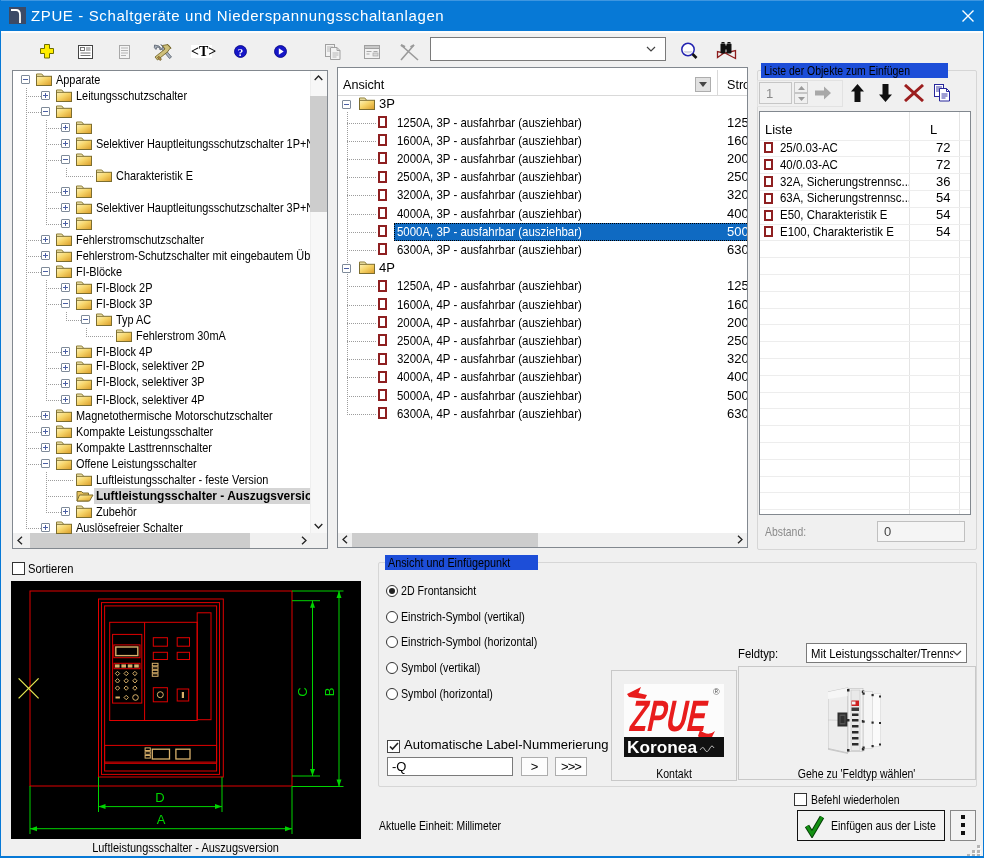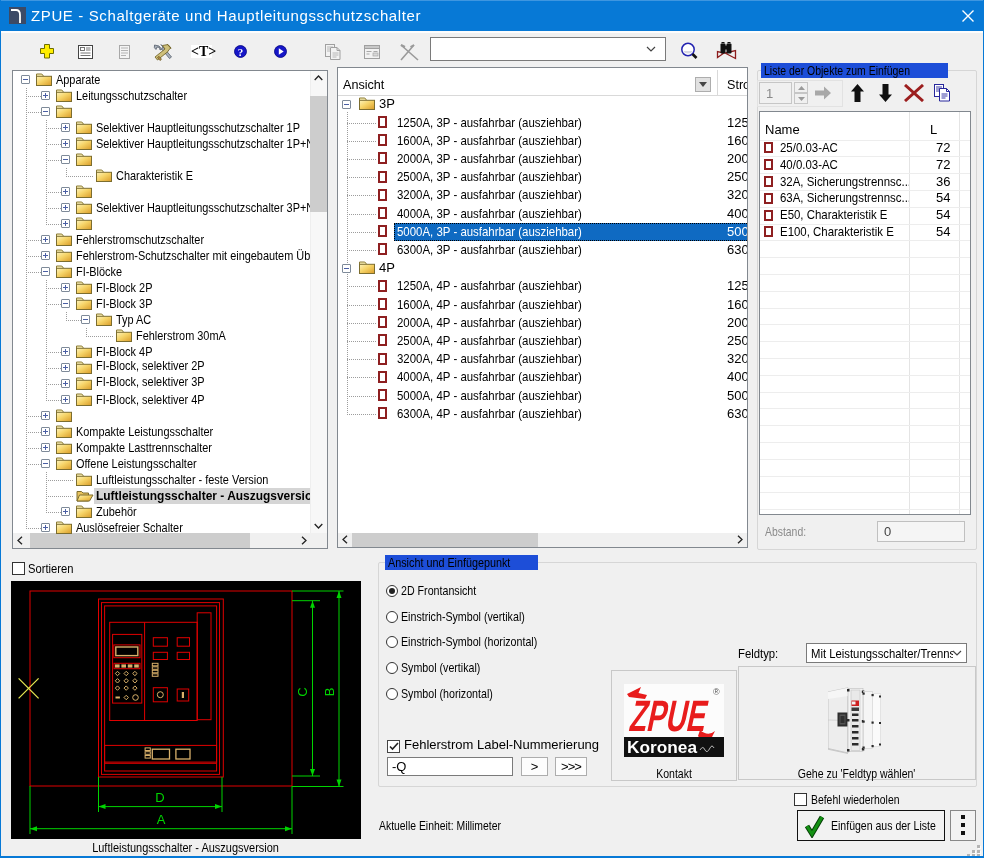--- a/index.html
+++ b/index.html
@@ -23,21 +23,21 @@
 .sbthumb{background:#cdcdcd}
 .btn{border:1px solid #adadad;background:#fdfdfd;text-align:center}
 </style></head><body>
 
 <div id="titlebar" class="abs"></div>
 <div class="abs" style="left:0;top:0;width:984px;height:1px;background:#3e96e0"></div>
 <svg class="abs" style="left:9px;top:7px" width="17" height="17">
 <rect x="0" y="0" width="17" height="17" fill="#3c4a66"></rect>
 <path d="M2 3 L7 3 Q11 3 11 8 L11 16" fill="none" stroke="#fff" stroke-width="1.8"></path>
 </svg>
-<div id="titletxt" class="abs">ZPUE - Schaltgeräte und Hauptleitungsschutzschalter</div>
+<div id="titletxt" class="abs">ZPUE - Schaltgeräte und Niederspannungsschaltanlagen</div>
 <svg class="abs" style="left:962px;top:10px" width="12" height="12">
 <path d="M0.5 0.5 L11.5 11.5 M11.5 0.5 L0.5 11.5" stroke="#fff" stroke-width="1.4"></path>
 </svg>
 <div class="abs" style="left:0;top:31px;width:984px;height:2px;background:#fdfdfd"></div>
 <svg class="abs" style="left:40px;top:44px" width="14" height="15">
 <path d="M4.5 0.5 h5 v4 h4 v5 h-4 v4.5 h-5 v-4.5 h-4 v-5 h4 z" fill="#ffee00" stroke="#6e6e00" stroke-width="1"></path>
 </svg>
 <svg class="abs" style="left:78px;top:45px" width="15" height="14">
 <rect x="0.5" y="0.5" width="14" height="13" fill="#fff" stroke="#444"></rect>
 <rect x="2.5" y="2.5" width="4" height="3" fill="none" stroke="#666" stroke-width="0.9"></rect>
@@ -140,21 +140,20 @@
     </svg>
     <div class="doth abs" style="left:32.5px;top:56.7px;width:15.5px"></div>
     <div class="ebox abs" style="left:48.0px;top:52.2px">
       <i style="left:1px;top:3px;width:5px;height:1px"></i>
       <i style="left:3px;top:1px;width:1px;height:5px"></i>
     </div>
     <svg class="abs" style="left:63px;top:50px;z-index:4" width="16" height="13">
       <path d="M0.5 3.5 L0.5 1 L5.8 1 L7.6 3.2" fill="#fbf0b5" stroke="#8a7a35" stroke-width="1"></path>
       <rect x="0.5" y="3.3" width="15" height="9.2" fill="url(#fg)" stroke="#7c6d2f" stroke-width="1"></rect>
     </svg>
-    <div class="rowtxt abs" style="left:83.0px;top:48.7px"><span style="display:inline-block;transform:scaleX(0.840);transform-origin:0 50%;white-space:pre">Selektiver Hauptleitungsschutzschalter 1P</span></div>
     <div class="doth abs" style="left:32.5px;top:72.7px;width:15.5px"></div>
     <div class="ebox abs" style="left:48.0px;top:68.2px">
       <i style="left:1px;top:3px;width:5px;height:1px"></i>
       <i style="left:3px;top:1px;width:1px;height:5px"></i>
     </div>
     <svg class="abs" style="left:63px;top:66px;z-index:4" width="16" height="13">
       <path d="M0.5 3.5 L0.5 1 L5.8 1 L7.6 3.2" fill="#fbf0b5" stroke="#8a7a35" stroke-width="1"></path>
       <rect x="0.5" y="3.3" width="15" height="9.2" fill="url(#fg)" stroke="#7c6d2f" stroke-width="1"></rect>
     </svg>
     <div class="rowtxt abs" style="left:83.0px;top:64.7px"><span style="display:inline-block;transform:scaleX(0.840);transform-origin:0 50%;white-space:pre">Selektiver Hauptleitungsschutzschalter 1P+N</span></div>
@@ -305,20 +304,21 @@
     <div class="rowtxt abs" style="left:83.0px;top:320.7px"><span style="display:inline-block;transform:scaleX(0.840);transform-origin:0 50%;white-space:pre">FI-Block, selektiver 4P</span></div>
     <div class="doth abs" style="left:12.5px;top:344.7px;width:15.5px"></div>
     <div class="ebox abs" style="left:28.0px;top:340.2px">
       <i style="left:1px;top:3px;width:5px;height:1px"></i>
       <i style="left:3px;top:1px;width:1px;height:5px"></i>
     </div>
     <svg class="abs" style="left:43px;top:338px;z-index:4" width="16" height="13">
       <path d="M0.5 3.5 L0.5 1 L5.8 1 L7.6 3.2" fill="#fbf0b5" stroke="#8a7a35" stroke-width="1"></path>
       <rect x="0.5" y="3.3" width="15" height="9.2" fill="url(#fg)" stroke="#7c6d2f" stroke-width="1"></rect>
     </svg>
+    <div class="rowtxt abs" style="left:63.0px;top:336.7px"><span style="display:inline-block;transform:scaleX(0.840);transform-origin:0 50%;white-space:pre">Magnetothermische Motorschutzschalter</span></div>
     <div class="doth abs" style="left:12.5px;top:360.7px;width:15.5px"></div>
     <div class="ebox abs" style="left:28.0px;top:356.2px">
       <i style="left:1px;top:3px;width:5px;height:1px"></i>
       <i style="left:3px;top:1px;width:1px;height:5px"></i>
     </div>
     <svg class="abs" style="left:43px;top:354px;z-index:4" width="16" height="13">
       <path d="M0.5 3.5 L0.5 1 L5.8 1 L7.6 3.2" fill="#fbf0b5" stroke="#8a7a35" stroke-width="1"></path>
       <rect x="0.5" y="3.3" width="15" height="9.2" fill="url(#fg)" stroke="#7c6d2f" stroke-width="1"></rect>
     </svg>
     <div class="rowtxt abs" style="left:63.0px;top:352.7px"><span style="display:inline-block;transform:scaleX(0.840);transform-origin:0 50%;white-space:pre">Kompakte Leistungsschalter</span></div>
@@ -516,21 +516,21 @@
       <path d="M1 1 L19 17 M19 1 L1 17" stroke="#9c1f1f" stroke-width="3"></path>
     </svg>
     <svg class="abs" style="left:176px;top:13px" width="17" height="18">
 <rect x="0.5" y="0.5" width="9" height="12" fill="#fff" stroke="#26269c"></rect>
 <path d="M2 3 h6 M2 5 h6 M2 7 h6" stroke="#26269c" stroke-width="0.9"></path>
 <path d="M5.5 4.5 h7 l3 3 v9.5 h-10 v-12.5" fill="#fff" stroke="#26269c"></path>
 <path d="M12.5 4.5 v3 h3" fill="none" stroke="#26269c"></path>
 <path d="M7.5 10 h6 M7.5 12 h6 M7.5 14 h4" stroke="#26269c" stroke-width="0.9"></path>
 </svg>
     <div class="abs" style="left:1px;top:40px;width:212px;height:404px;background:#fff;border:1px solid #82888f">
-      <div class="abs rowtxt" style="left:5px;top:10px">Name</div>
+      <div class="abs rowtxt" style="left:5px;top:10px">Liste</div>
       <div class="abs rowtxt" style="left:170px;top:10px">L</div>
       <div class="abs" style="left:149px;top:0;width:1px;height:402px;background:#e4e4e4"></div>
       <div class="abs" style="left:199px;top:0;width:1px;height:402px;background:#e4e4e4"></div>
       <div class="gridh abs" style="left:0;top:27.5px;width:210px"></div>
       <div class="rchk abs" style="left:4px;top:30.4px;height:11px"></div>
       <div class="rowtxt abs" style="left:20px;top:27.9px;width:129px;overflow:hidden"><span style="display:inline-block;transform:scaleX(0.880);transform-origin:0 50%;white-space:pre">25/0.03-AC</span></div>
       <div class="rowtxt abs" style="left:176px;top:27.9px">72</div>
       <div class="gridh abs" style="left:0;top:44.3px;width:210px"></div>
       <div class="rchk abs" style="left:4px;top:47.2px;height:11px"></div>
       <div class="rowtxt abs" style="left:20px;top:44.7px;width:129px;overflow:hidden"><span style="display:inline-block;transform:scaleX(0.880);transform-origin:0 50%;white-space:pre">40/0.03-AC</span></div>
@@ -649,21 +649,21 @@
     <div class="radio abs" style="left:7px;top:73.3px"></div>
     <div class="abs rowtxt" style="left:22px;top:71.3px"><span style="display:inline-block;transform:scaleX(0.820);transform-origin:0 50%;white-space:pre">Einstrich-Symbol (horizontal)</span></div>
     <div class="radio abs" style="left:7px;top:98.9px"></div>
     <div class="abs rowtxt" style="left:22px;top:96.9px"><span style="display:inline-block;transform:scaleX(0.820);transform-origin:0 50%;white-space:pre">Symbol (vertikal)</span></div>
     <div class="radio abs" style="left:7px;top:124.5px"></div>
     <div class="abs rowtxt" style="left:22px;top:122.5px"><span style="display:inline-block;transform:scaleX(0.820);transform-origin:0 50%;white-space:pre">Symbol (horizontal)</span></div>
     <div class="abs" style="left:8px;top:177px;width:13px;height:13px;background:#fff;border:1px solid #444"></div>
     <svg class="abs" style="left:10px;top:179px" width="10" height="9">
       <path d="M1 4.5 L3.5 7 L9 1" fill="none" stroke="#222" stroke-width="1.6"></path>
     </svg>
-    <div class="abs rowtxt" style="left:25px;top:174px">Fehlerstrom Label-Nummerierung</div>
+    <div class="abs rowtxt" style="left:25px;top:174px">Automatische Label-Nummerierung</div>
     <div class="abs" style="left:8px;top:194px;width:126px;height:19px;border:1px solid #7a7a7a;background:#fff;padding:1px 0 0 4px">-Q</div>
     <div class="btn abs" style="left:142px;top:194px;width:27px;height:19px;line-height:17px">&gt;</div>
     <div class="btn abs" style="left:176px;top:194px;width:32px;height:19px;line-height:17px;letter-spacing:-1px">&gt;&gt;&gt;</div>
     <div class="abs rowtxt" style="left:359px;top:83px"><span style="display:inline-block;transform:scaleX(0.870);transform-origin:0 50%;white-space:pre">Feldtyp:</span></div>
     <div class="abs" style="left:427px;top:80px;width:161px;height:20px;border:1px solid #7a7a7a;background:#fff;padding:2px 0 0 4px">
       <div style="width:142px;overflow:hidden;white-space:pre"><span style="display:inline-block;transform:scaleX(0.870);transform-origin:0 50%;white-space:pre">Mit Leistungsschalter/Trennsc</span></div>
     </div>
     <svg class="abs" style="left:573px;top:87px" width="10" height="6">
       <path d="M1 1 L5 5 L9 1" fill="none" stroke="#444" stroke-width="1.2"></path>
     </svg>

